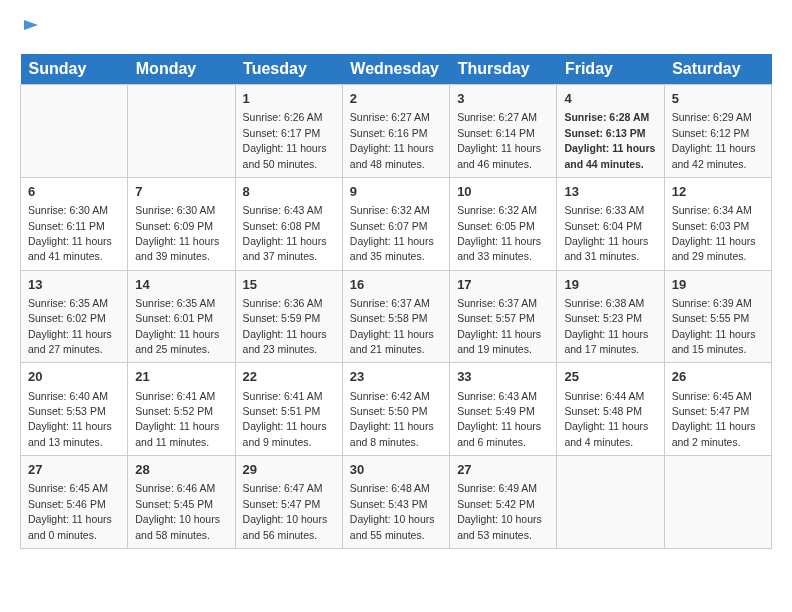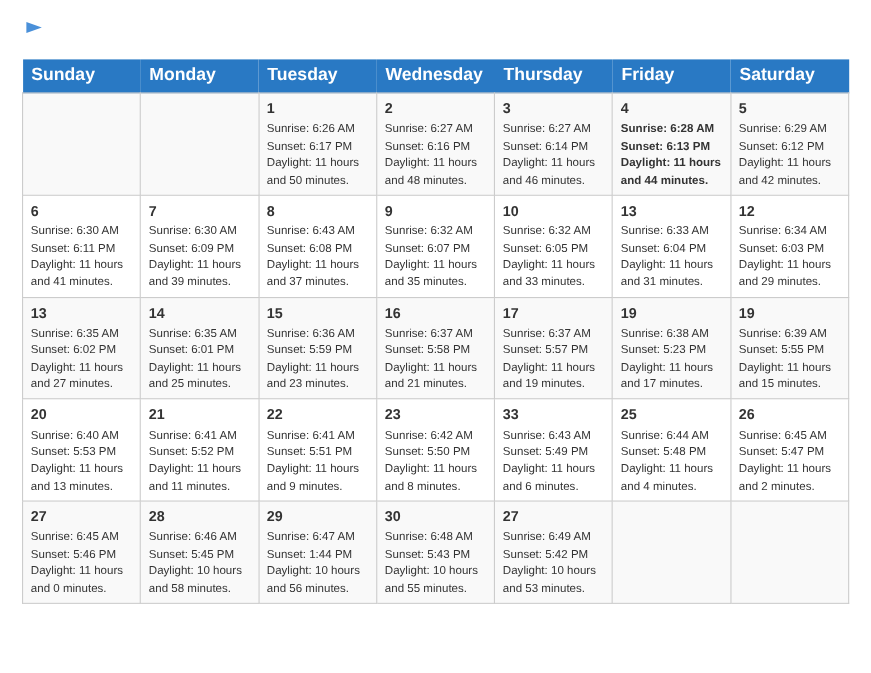--- a/index.html
+++ b/index.html
@@ -183,21 +183,21 @@
 Daylight: 11 hours and 2 minutes.</span></td>
       </tr>
       <tr>
         <td><span class="day-num">27</span><span class="day-info" style="white-space: pre-line;">Sunrise: 6:45 AM
 Sunset: 5:46 PM
 Daylight: 11 hours and 0 minutes.</span></td>
         <td><span class="day-num">28</span><span class="day-info" style="white-space: pre-line;">Sunrise: 6:46 AM
 Sunset: 5:45 PM
 Daylight: 10 hours and 58 minutes.</span></td>
         <td><span class="day-num">29</span><span class="day-info" style="white-space: pre-line;">Sunrise: 6:47 AM
-Sunset: 1:44 PM
+Sunset: 5:47 PM
 Daylight: 10 hours and 56 minutes.</span></td>
         <td><span class="day-num">30</span><span class="day-info" style="white-space: pre-line;">Sunrise: 6:48 AM
 Sunset: 5:43 PM
 Daylight: 10 hours and 55 minutes.</span></td>
         <td><span class="day-num">27</span><span class="day-info" style="white-space: pre-line;">Sunrise: 6:49 AM
 Sunset: 5:42 PM
 Daylight: 10 hours and 53 minutes.</span></td>
         <td></td>
         <td></td>
       </tr>

